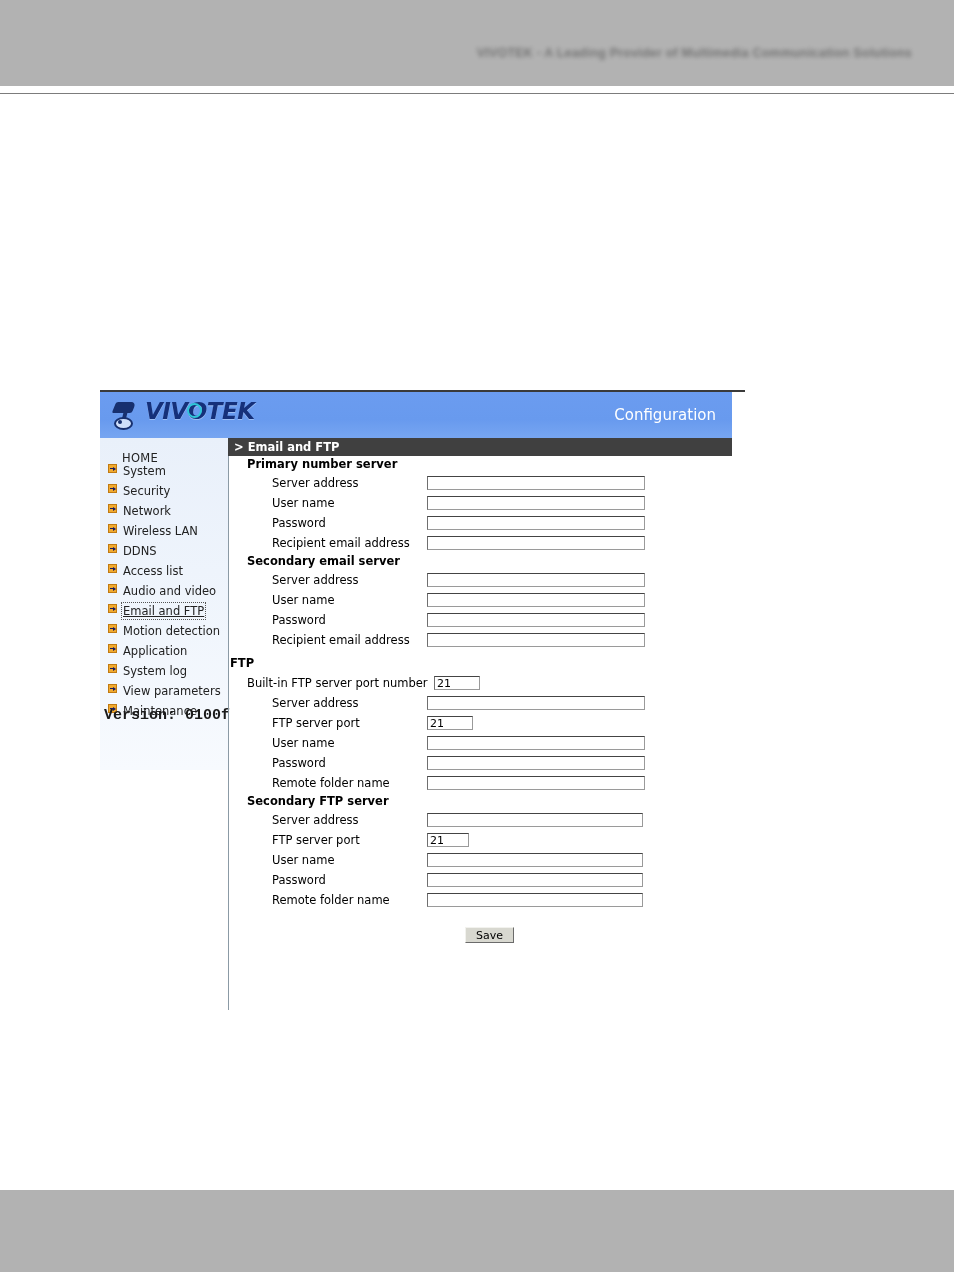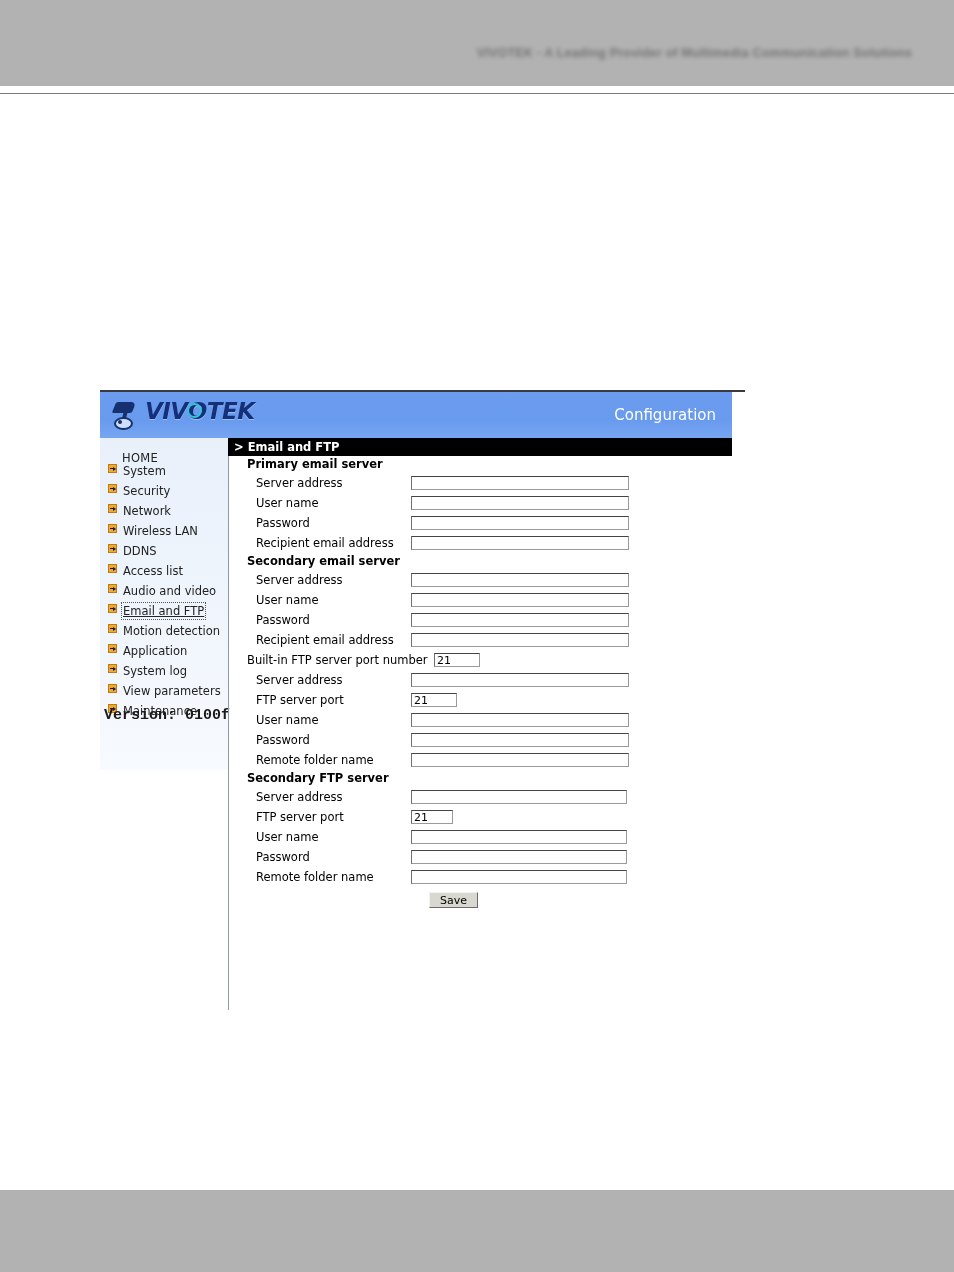--- a/index.html
+++ b/index.html
@@ -148,21 +148,21 @@
     font-family: "DejaVu Sans", sans-serif;
   }
 
   
   .ui-titlebar {
     position: absolute;
     left: 128px;
     top: 48px;
     width: 504px;
     height: 18px;
-    background: #000000;
+    background: #404040;
     color: #ffffff;
     font-size: 11.5px;
     font-weight: bold;
     font-family: "DejaVu Sans", sans-serif;
     line-height: 18px;
     padding-left: 6px;
     box-sizing: border-box;
     white-space: nowrap;
     overflow: hidden;
   }
@@ -278,21 +278,21 @@
     font-family: "DejaVu Sans", sans-serif;
     margin: 1px 0 2px 19px;
   }
   .field-row {
     display: flex;
     align-items: center;
     height: 20px;
     margin-left: 19px;
   }
   .field-row.indent2 {
-    margin-left: 28px;
+    margin-left: 44px;
   }
   .field-label {
     font-size: 11.5px;
     color: #000000;
     font-family: "DejaVu Sans", sans-serif;
     white-space: nowrap;
   }
   .field-input {
     border: 1px solid #9a9a9a;
     border-top-color: #444444;
@@ -307,21 +307,22 @@
     outline: none;
   }
   .field-input.wide-a  { width: 218px; }
   .field-input.wide-b  { width: 216px; }
   .field-input.port    { width: 46px; }
   .field-input.port-sm { width: 42px; }
 
   .save-row {
     display: flex;
     margin-left: 19px;
-    margin-top: 5px;
+    margin-top: 17px;
+    gap: 36px;
   }
   .save-button {
     font-family: "DejaVu Sans", sans-serif;
     font-size: 11px;
     color: #000000;
     background: #d8d8d0;
     border: 1px solid #6b6b6b;
     border-top-color: #f2f2ee;
     border-left-color: #f2f2ee;
     padding: 1px 10px;
@@ -415,21 +416,21 @@
       </div>
     </div>
     <div class="nav-version">Version: 0100f</div>
   </div>
   <div class="ui-sidebar-divider"></div>
 
   <div class="ui-content">
 
 
 
-    <div class="subsection-head">Primary email server</div>
+    <div class="subsection-head">Primary number server</div>
 
     <div class="field-row indent2">
       <span class="field-label" style="width:155px">Server address</span>
       <input class="field-input wide-a" type="text" value="" style="">
     </div>
     <div class="field-row indent2">
       <span class="field-label" style="width:155px">User name</span>
       <input class="field-input wide-a" type="text" value="" style="">
     </div>
     <div class="field-row indent2">
@@ -453,20 +454,21 @@
     </div>
     <div class="field-row indent2">
       <span class="field-label" style="width:155px">Password</span>
       <input class="field-input wide-a" type="password" value="" style="">
     </div>
     <div class="field-row indent2">
       <span class="field-label" style="width:155px">Recipient email address</span>
       <input class="field-input wide-a" type="text" value="" style="">
     </div>
 
+    <div class="section-head ftp-head">FTP</div>
 
     <div class="field-row">
       <span class="field-label" style="width:187px">Built-in FTP server port number</span>
       <input class="field-input port" type="text" value="21" style="">
     </div>
 
 
     <div class="field-row indent2">
       <span class="field-label" style="width:155px">Server address</span>
       <input class="field-input wide-a" type="text" value="" style="">

